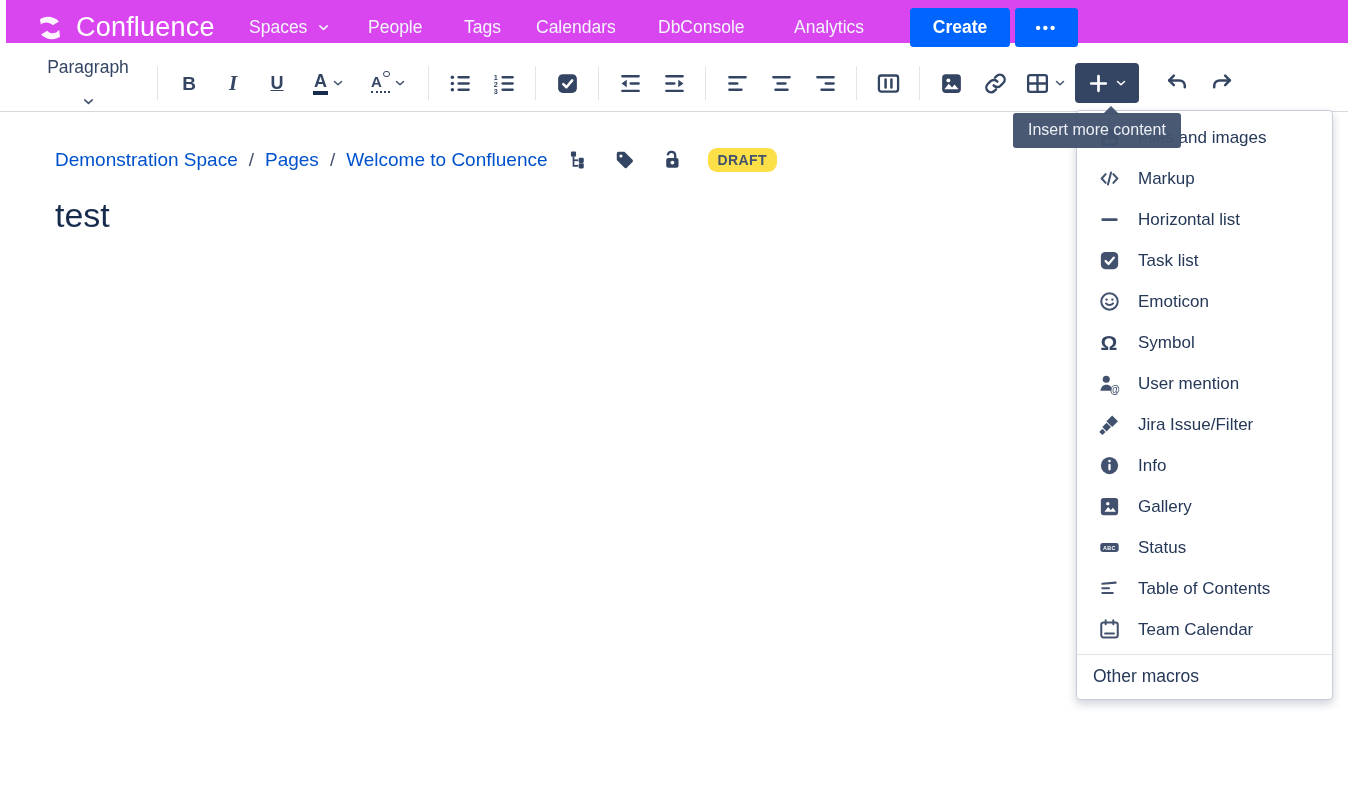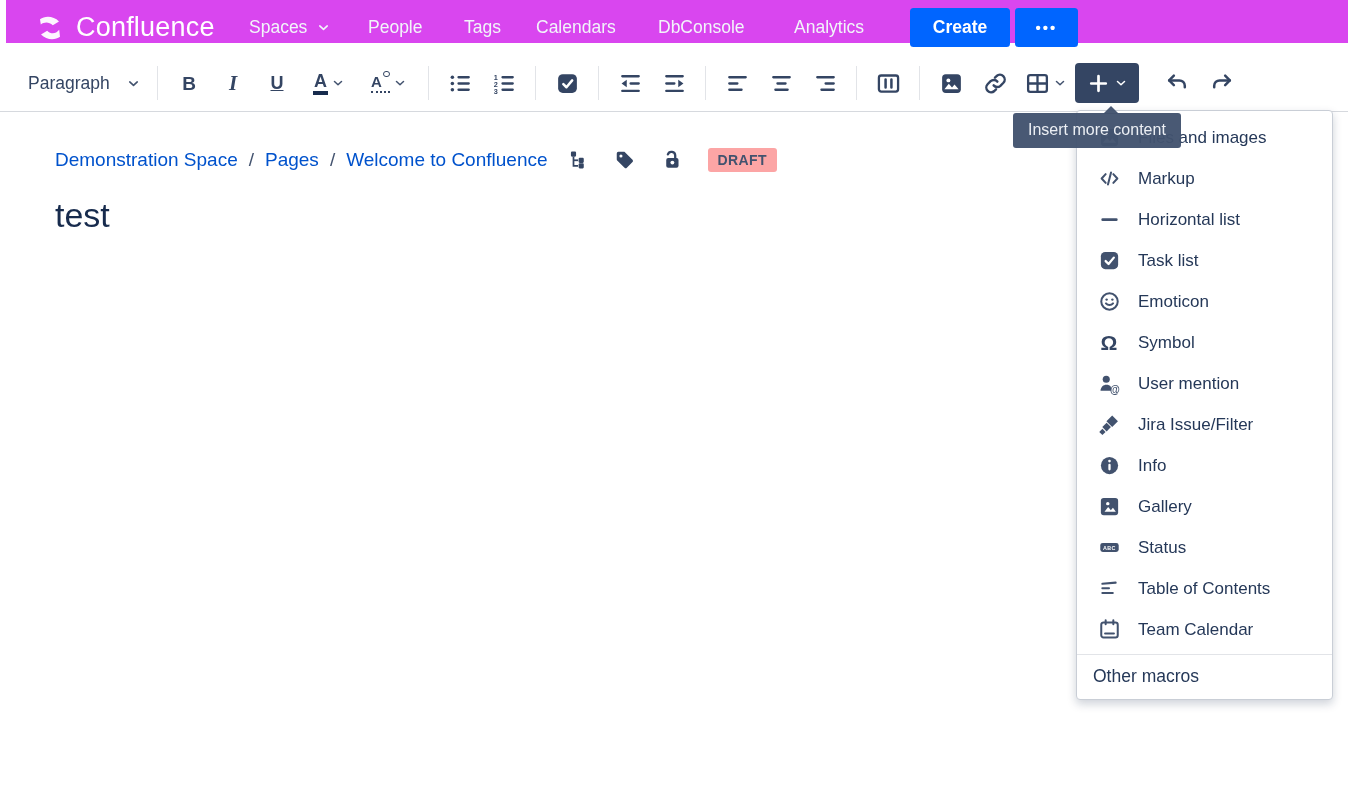--- a/index.html
+++ b/index.html
@@ -20,21 +20,21 @@
   #nav-items .nav-item:nth-child(6){left:788px}
   .create-btn{position:absolute;left:904px;top:8px;width:100px;height:39px;background:#0065FF;color:#fff;
     font-size:17.5px;font-weight:700;border:none;border-radius:3.5px;display:flex;align-items:center;justify-content:center;cursor:pointer;}
   .more-btn{position:absolute;left:1009px;top:8px;width:63px;height:39px;background:#0065FF;color:#fff;border:none;
     border-radius:3.5px;display:flex;align-items:center;justify-content:center;cursor:pointer;}
   .more-btn .glyph{color:#fff;font-size:15px;letter-spacing:2px;}
 
   
   .toolbar{position:absolute;left:0;top:55px;width:100%;height:57px;background:#fff;border-bottom:1px solid #D6D9DE;
     display:flex;align-items:center;padding-left:28px;box-sizing:border-box;}
-  .tb-select{display:flex;align-items:center;gap:16px;width:120px;color:#344563;font-size:17.5px;cursor:pointer;}
+  .tb-select{display:flex;align-items:center;gap:16px;width:120px;color:#344563;font-size:17.5px;cursor:pointer;flex-direction:column;}
   .tb-select svg{width:15px;height:15px;color:#42526E;}
   .tb-sep{width:1px;height:34px;background:#E2E4E8;margin:0 9px;flex:none;}
   .tb-gap{width:16px;flex:none;}
   .tb-btn{width:44px;height:38px;display:flex;align-items:center;justify-content:center;gap:3px;color:#344563;
     background:transparent;border:none;border-radius:4px;cursor:pointer;flex:none;padding:0;}
   .tb-btn.wide{width:60px;}
   .tb-btn.w58{width:58px;}
   .tb-btn svg.main{width:25px;height:25px;}
   .tb-btn svg.chev{width:14px;height:14px;color:#42526E;}
   .tb-btn.active{width:64px;height:40px;background:#344563;color:#fff;}
@@ -48,22 +48,22 @@
   .glyph.amore::after{content:"";position:absolute;top:-3px;right:0;width:4.5px;height:4.5px;border:1.7px solid #344563;border-radius:50%;}
   .glyph.omega{font-size:21px;}
 
   
   .crumb-row{position:absolute;left:55px;top:148px;display:flex;align-items:center;font-size:19px;}
   .crumb-link{color:#0052CC;text-decoration:none;cursor:pointer;}
   .crumb-sep{color:#42526E;margin:0 11px;}
   .crumb-icons{display:flex;align-items:center;gap:24px;margin-left:20px;color:#344563;}
   .crumb-icons .cicon{width:22px;height:22px;display:flex;cursor:pointer;}
   .crumb-icons svg{width:22px;height:22px;}
-  .draft-badge{margin-left:26px;background:#fca5a5;color:#42526E;font-size:14px;font-weight:700;letter-spacing:.4px;
-    padding:4px 10px;border-radius:3px;}
+  .draft-badge{margin-left:26px;background:#fde047;color:#42526E;font-size:14px;font-weight:700;letter-spacing:.4px;
+    padding:4px 10px;border-radius:9px;}
 
   
   .page-title{position:absolute;left:55px;top:196px;font-size:34px;color:#172B4D;font-weight:400;}
 
   
   .insert-menu{position:absolute;left:1076px;top:110px;width:257px;background:#fff;border:1px solid #C9CED6;
     border-radius:4px;box-shadow:0 4px 10px rgba(9,30,66,.2);box-sizing:border-box;z-index:5;}
   .menu-list{padding:6px 0 4px;}
   .menu-item{height:41px;display:flex;align-items:center;gap:17px;padding:0 14px 0 20px;cursor:pointer;}
   .mi-icon{width:24px;height:24px;display:flex;align-items:center;justify-content:center;color:#42526E;flex:none;}

